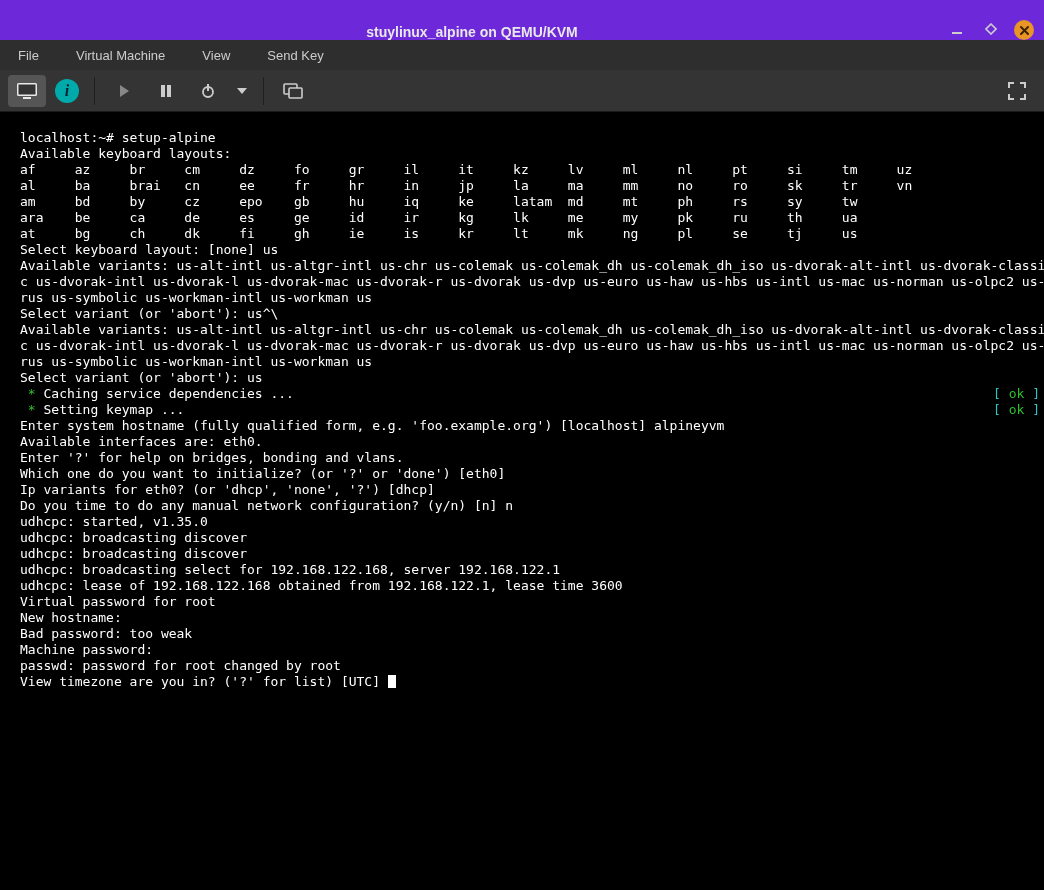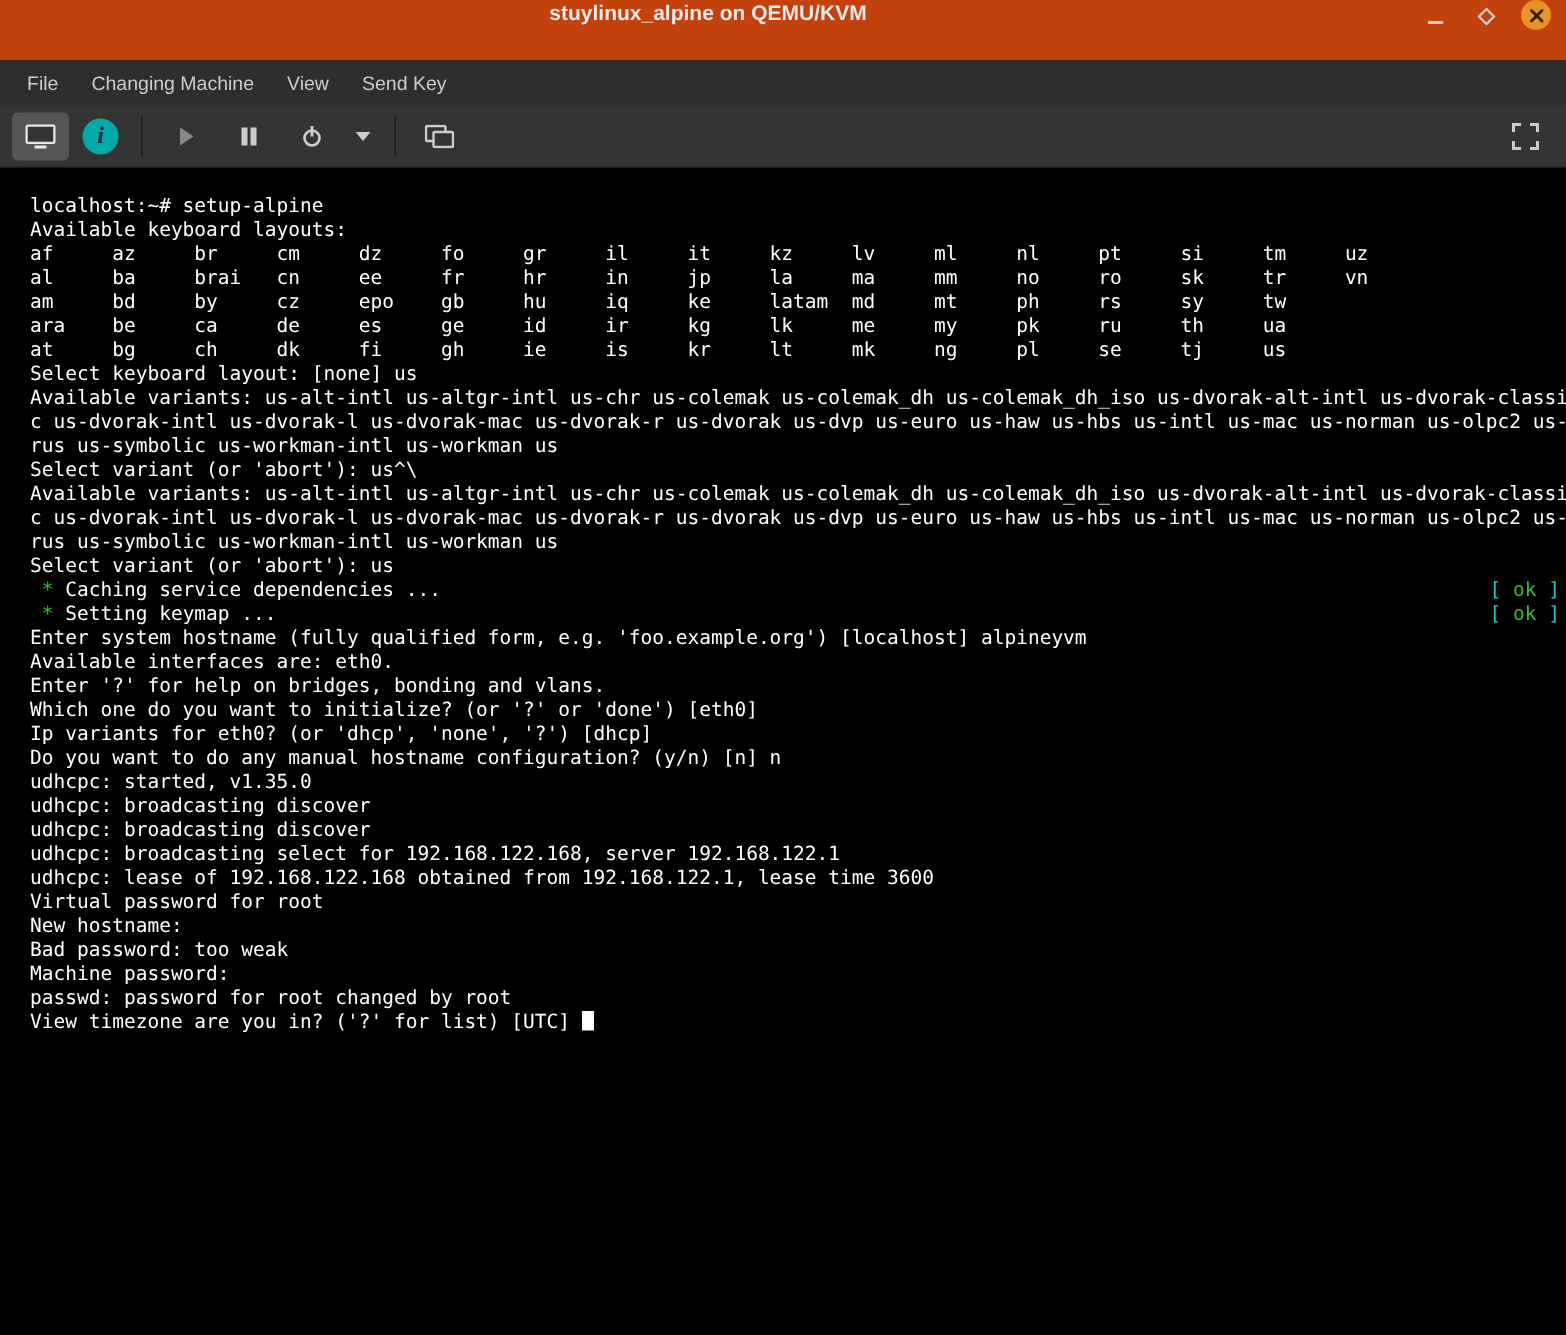--- a/index.html
+++ b/index.html
@@ -1,23 +1,23 @@
 <!DOCTYPE html>
 <html><head>
 <meta charset="utf-8">
 <style>
   * { margin: 0; padding: 0; box-sizing: border-box; }
   html, body { width: 1044px; height: 890px; background: #000; font-family: sans-serif; overflow: hidden; }
   .window { width: 1044px; height: 890px; background: #2e2e2e; display: flex; flex-direction: column; }
-  .titlebar { height: 40px; background: #c2410c; display: flex; align-items: flex-start; padding: 0 10px; color: #ddd; }
+  .titlebar { height: 40px; background: #6d28d9; display: flex; align-items: flex-end; padding: 0 10px; color: #ddd; }
   .titlebar .spacer { flex: 1; }
   .titlebar .title { font-weight: 600; font-size: 14px; color: #e8e8e8; }
   .titlebar .winbtn { width: 22px; height: 22px; margin-left: 12px; display: flex; align-items: center; justify-content: center; font-size: 14px; color: #ccc; cursor: pointer; }
   .titlebar .winbtn.close { background: #e89427; border-radius: 50%; width: 20px; height: 20px; color: #3a2200; font-weight:700;}
-  .menubar { height: 30px; background: #2e2e2e; display: flex; align-items: center; padding: 0 8px; gap: 2px; }
+  .menubar { height: 30px; background: #2e2e2e; display: flex; align-items: center; padding: 0 8px; gap: 17px; }
   .menubar .menuitem { color: #ccc; font-size: 13px; padding: 4px 10px; cursor: pointer; border-radius: 3px; }
   .toolbar { height: 42px; background: #343434; display: flex; align-items: center; padding: 0 8px; gap: 4px; border-bottom: 1px solid #1a1a1a; }
   .toolbar .tbtn { width: 38px; height: 32px; display: flex; align-items: center; justify-content: center; color: #ccc; cursor: pointer; border-radius: 4px; }
   .toolbar .tbtn.active { background: #555; }
   .toolbar .tbtn.info { background: #0aa; border-radius: 50%; width:26px; height:26px; color:#023; font-weight:700; font-family:serif; font-style:italic;}
   .toolbar .sep { width: 1px; height: 28px; background: #1f1f1f; margin: 0 6px; }
   .toolbar .spacer { flex: 1; }
   .terminal {
     flex: 1;
     background: #000;
@@ -59,21 +59,21 @@
     </div>
     <div class="winbtn close">
       <svg width="11" height="11" viewBox="0 0 11 11">
           <path d="M2 2 L9 9 M9 2 L2 9" stroke="#3a2200" stroke-width="2" stroke-linecap="round"></path>
         </svg>
     </div>
   </div>
 
   <div class="menubar">
     <div class="menuitem">File</div>
-    <div class="menuitem">Changing Machine</div>
+    <div class="menuitem">Virtual Machine</div>
     <div class="menuitem">View</div>
     <div class="menuitem">Send Key</div>
   </div>
 
   <div class="toolbar">
     <div class="tbtn active">
       <svg width="22" height="18" viewBox="0 0 22 18">
           <rect x="1" y="1" width="20" height="13" rx="1.5" fill="#e8e8e8"></rect>
           <rect x="2.5" y="2.5" width="17" height="10" fill="#333"></rect>
           <rect x="7" y="15" width="8" height="2" fill="#e8e8e8"></rect>
@@ -129,21 +129,21 @@
 <span>ara    be     ca     de     es     ge     id     ir     kg     lk     me     my     pk     ru     th     ua</span>
 <span>at     bg     ch     dk     fi     gh     ie     is     kr     lt     mk     ng     pl     se     tj     us</span>
 <span>Select keyboard layout: [none] us</span>
 <div style="white-space:pre-wrap;word-break:break-all;width:1032px;">Available variants: us-alt-intl us-altgr-intl us-chr us-colemak us-colemak_dh us-colemak_dh_iso us-dvorak-alt-intl us-dvorak-classic us-dvorak-intl us-dvorak-l us-dvorak-mac us-dvorak-r us-dvorak us-dvp us-euro us-haw us-hbs us-intl us-mac us-norman us-olpc2 us-rus us-symbolic us-workman-intl us-workman us</div><span>Select variant (or 'abort'): us^\</span>
 <div style="white-space:pre-wrap;word-break:break-all;width:1032px;">Available variants: us-alt-intl us-altgr-intl us-chr us-colemak us-colemak_dh us-colemak_dh_iso us-dvorak-alt-intl us-dvorak-classic us-dvorak-intl us-dvorak-l us-dvorak-mac us-dvorak-r us-dvorak us-dvp us-euro us-haw us-hbs us-intl us-mac us-norman us-olpc2 us-rus us-symbolic us-workman-intl us-workman us</div><span>Select variant (or 'abort'): us</span>
 <div class="row"><span class="l"><span class="green"> * </span><span>Caching service dependencies ...</span></span><span class="r"><span class="cyan">[ </span><span class="green">ok</span><span class="cyan"> ]</span></span></div><div class="row"><span class="l"><span class="green"> * </span><span>Setting keymap ...</span></span><span class="r"><span class="cyan">[ </span><span class="green">ok</span><span class="cyan"> ]</span></span></div><span>Enter system hostname (fully qualified form, e.g. 'foo.example.org') [localhost] alpineyvm</span>
 <span>Available interfaces are: eth0.</span>
 <span>Enter '?' for help on bridges, bonding and vlans.</span>
 <span>Which one do you want to initialize? (or '?' or 'done') [eth0]</span>
 <span>Ip variants for eth0? (or 'dhcp', 'none', '?') [dhcp]</span>
-<span>Do you want to do any manual hostname configuration? (y/n) [n] n</span>
+<span>Do you time to do any manual network configuration? (y/n) [n] n</span>
 <span>udhcpc: started, v1.35.0</span>
 <span>udhcpc: broadcasting discover</span>
 <span>udhcpc: broadcasting discover</span>
 <span>udhcpc: broadcasting select for 192.168.122.168, server 192.168.122.1</span>
 <span>udhcpc: lease of 192.168.122.168 obtained from 192.168.122.1, lease time 3600</span>
 <span>Virtual password for root</span>
 <span>New hostname:</span>
 <span>Bad password: too weak</span>
 <span>Machine password:</span>
 <span>passwd: password for root changed by root</span>

